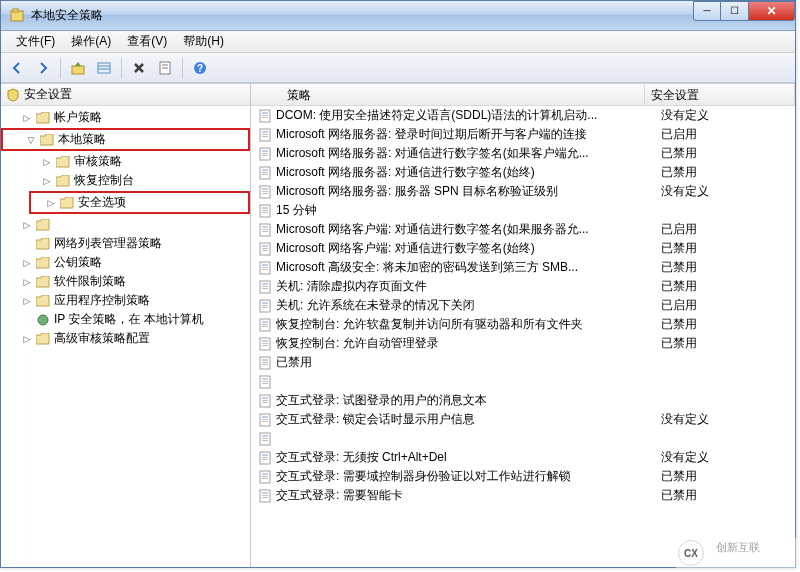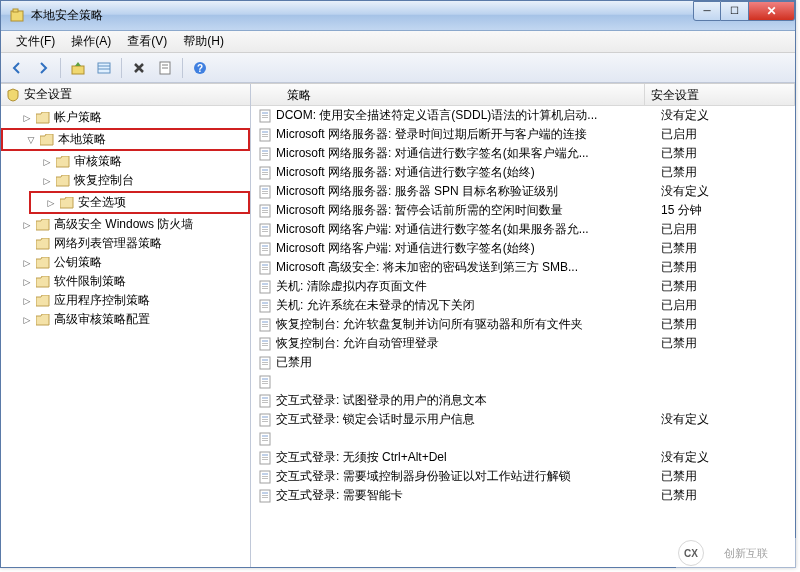--- a/index.html
+++ b/index.html
@@ -32,21 +32,21 @@
 .list-panel { flex: 1; display: flex; flex-direction: column; overflow: hidden; position: relative; }
 .list-header { height: 22px; background: linear-gradient(#fcfcfc,#ececec); border-bottom: 1px solid #d8d8d8; display: flex; font-size: 12px; }
 .list-header-col { padding: 3px 6px; border-right: 1px solid #d8d8d8; }
 .col-policy { flex: 1; margin-left: 30px; }
 .col-setting { width: 150px; }
 .list-body { flex: 1; overflow-y: scroll; font-size: 12px; }
 .list-row { display: flex; height: 19px; align-items: center; }
 .list-row .list-icon { width: 16px; height: 16px; margin: 0 3px 0 6px; display:flex; align-items:center; justify-content:center; }
 .list-row .policy-text { flex: 1; white-space: nowrap; overflow: hidden; text-overflow: ellipsis; padding-right: 4px; }
 .list-row .setting-text { width: 134px; white-space: nowrap; }
-.watermark { position: absolute; right: 4px; bottom: 4px; width: 120px; height: 30px; opacity: 0.8; display:flex; align-items:center; gap:20px; font-size:11px; color:#888; background:rgba(255,255,255,0.6); padding:2px; }
+.watermark { position: absolute; right: 4px; bottom: 4px; width: 120px; height: 30px; opacity: 0.8; display:flex; align-items:flex-start; gap:12px; font-size:11px; color:#888; background:rgba(255,255,255,0.6); padding:2px; }
 .watermark .wm-logo { width:26px; height:26px; border:1px solid #ccc; border-radius:50%; display:flex; align-items:center; justify-content:center; font-weight:bold; color:#333; font-size:10px; }
 ::-webkit-scrollbar { width: 16px; }
 ::-webkit-scrollbar-track { background: #f0f0f0; }
 ::-webkit-scrollbar-thumb { background: linear-gradient(to right,#e0e8f4,#c0d0e8); border:1px solid #a0b0c8; }
 </style>
 </head>
 <body>
 
 <div class="window">
   <div class="titlebar">
@@ -178,21 +178,20 @@
             <span>安全选项</span>
           </div>
         </div>
         <div class="tree-row indent1">
           <span class="expander">▷</span>
           <span class="tree-icon folder-icon">
               <svg viewBox="0 0 14 12">
                 <path d="M0 2 L5 2 L6 0 L13 0 L13 11 L0 11 Z" fill="#f4e2a8" stroke="#c0a050"></path>
               </svg>
             </span>
-          <span>高级安全 Windows 防火墙</span>
         </div>
         <div class="tree-row indent1">
           <span class="expander"></span>
           <span class="tree-icon folder-icon">
               <svg viewBox="0 0 14 12">
                 <path d="M0 2 L5 2 L6 0 L13 0 L13 11 L0 11 Z" fill="#f4e2a8" stroke="#c0a050"></path>
               </svg>
             </span>
           <span>网络列表管理器策略</span>
         </div>
@@ -215,20 +214,29 @@
           <span>软件限制策略</span>
         </div>
         <div class="tree-row indent1">
           <span class="expander">▷</span>
           <span class="tree-icon folder-icon">
               <svg viewBox="0 0 14 12">
                 <path d="M0 2 L5 2 L6 0 L13 0 L13 11 L0 11 Z" fill="#f4e2a8" stroke="#c0a050"></path>
               </svg>
             </span>
           <span>应用程序控制策略</span>
+        </div>
+        <div class="tree-row indent1">
+          <span class="expander"></span>
+          <span class="tree-icon">
+              <svg width="14" height="14">
+                <circle cx="7" cy="7" r="5" fill="#70b070" stroke="#408040"></circle>
+              </svg>
+            </span>
+          <span>IP 安全策略，在 本地计算机</span>
         </div>
         <div class="tree-row indent1">
           <span class="expander">▷</span>
           <span class="tree-icon folder-icon">
               <svg viewBox="0 0 14 12">
                 <path d="M0 2 L5 2 L6 0 L13 0 L13 11 L0 11 Z" fill="#f4e2a8" stroke="#c0a050"></path>
               </svg>
             </span>
           <span>高级审核策略配置</span>
         </div>
@@ -303,21 +311,20 @@
           </div>
           <div class="list-row">
             <span class="list-icon">
               <svg width="14" height="14">
                 <rect x="2" y="1" width="10" height="12" fill="#fff" stroke="#a0a0a0"></rect>
                 <rect x="4" y="3" width="6" height="2" fill="#c0d0e8"></rect>
                 <rect x="4" y="6" width="6" height="1" fill="#c0c0c0"></rect>
                 <rect x="4" y="8" width="6" height="1" fill="#c0c0c0"></rect>
               </svg>
             </span>
-            <span class="policy-text">Microsoft 网络服务器: 暂停会话前所需的空闲时间数量</span>
             <span class="setting-text">15 分钟</span>
           </div>
           <div class="list-row">
             <span class="list-icon">
               <svg width="14" height="14">
                 <rect x="2" y="1" width="10" height="12" fill="#fff" stroke="#a0a0a0"></rect>
                 <rect x="4" y="3" width="6" height="2" fill="#c0d0e8"></rect>
                 <rect x="4" y="6" width="6" height="1" fill="#c0c0c0"></rect>
                 <rect x="4" y="8" width="6" height="1" fill="#c0c0c0"></rect>
               </svg>

